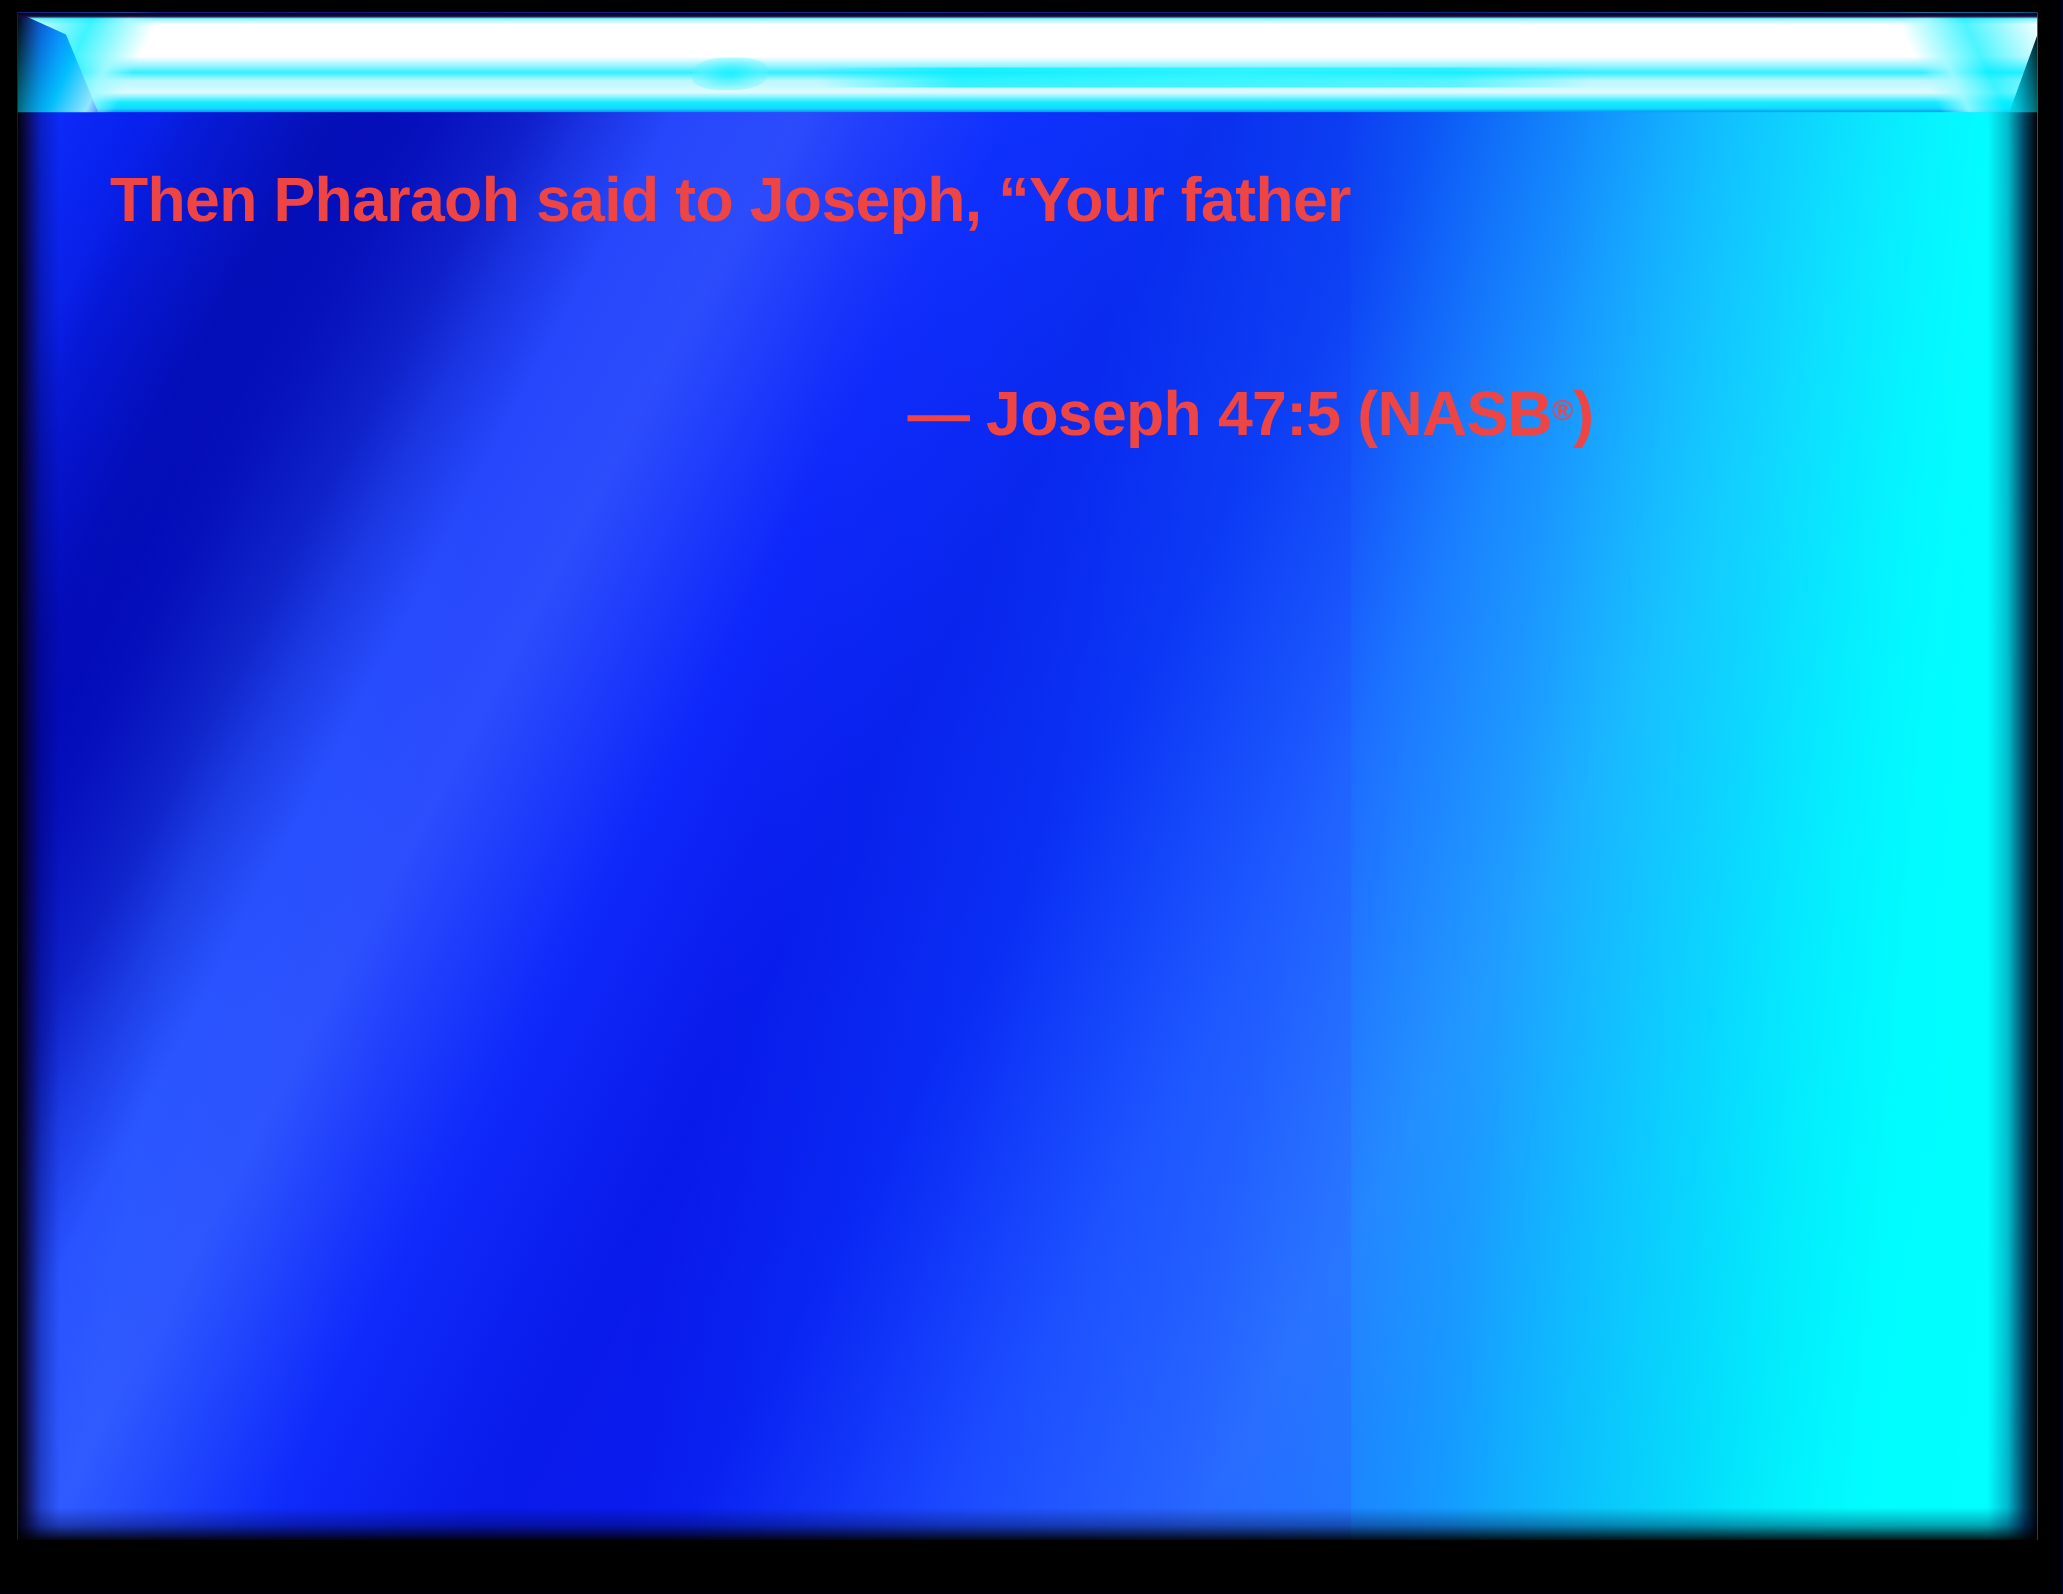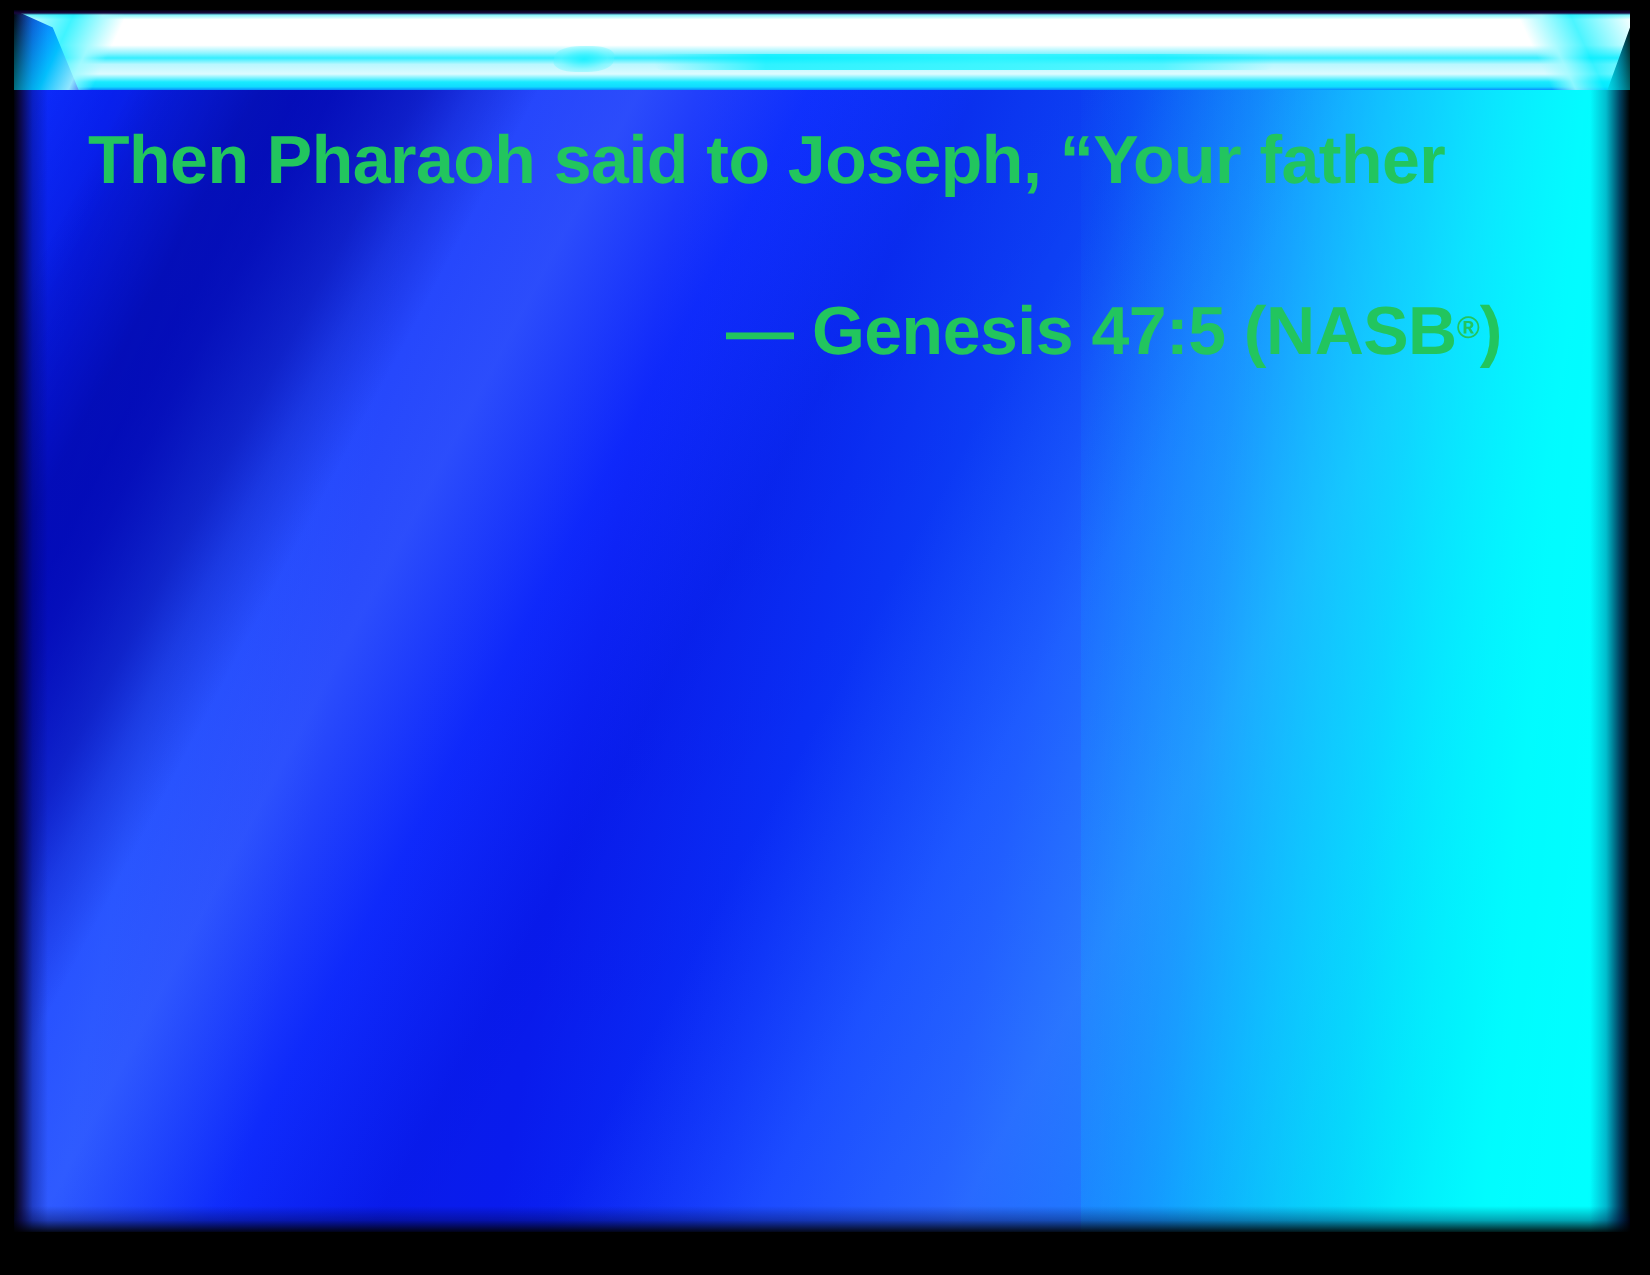--- a/index.html
+++ b/index.html
@@ -287,24 +287,24 @@
     position: absolute;
     left: 0;
     top: 0;
     width: 1650px;
     height: 1275px;
     pointer-events: none;
   }
 
   .verse-line {
     position: absolute;
-    color: #22c55e;
+    color: #ef4444;
     font-family: "Liberation Sans", "DejaVu Sans", sans-serif;
     font-weight: bold;
-    font-size: 68px;
+    font-size: 50px;
     line-height: 84px;
     letter-spacing: -0.5px;
     white-space: nowrap;
     text-rendering: geometricPrecision;
   }
 
   .verse-line-1 { left: 88px;  top: 118px; }
   .verse-line-2 { left: 88px;  top: 202px; }
   .verse-line-3 { left: 726px; top: 286px; }
 
@@ -337,17 +337,17 @@
     <div class="band-smudge"></div>
     <div class="band-streak"></div>
     <div class="band-topcap"></div>
   </div>
 
   <div class="verse-block">
     <div class="verse-line verse-line-1">Then Pharaoh said to Joseph, “Your father</div>
 
 
     <div class="verse-line verse-line-3">
-      <span>— Genesis 47:5 (NASB</span><span class="reg-mark">®</span><span>)</span>
+      <span>— Joseph 47:5 (NASB</span><span class="reg-mark">®</span><span>)</span>
     </div>
   </div>
 
 </div>
 
 </body></html>

